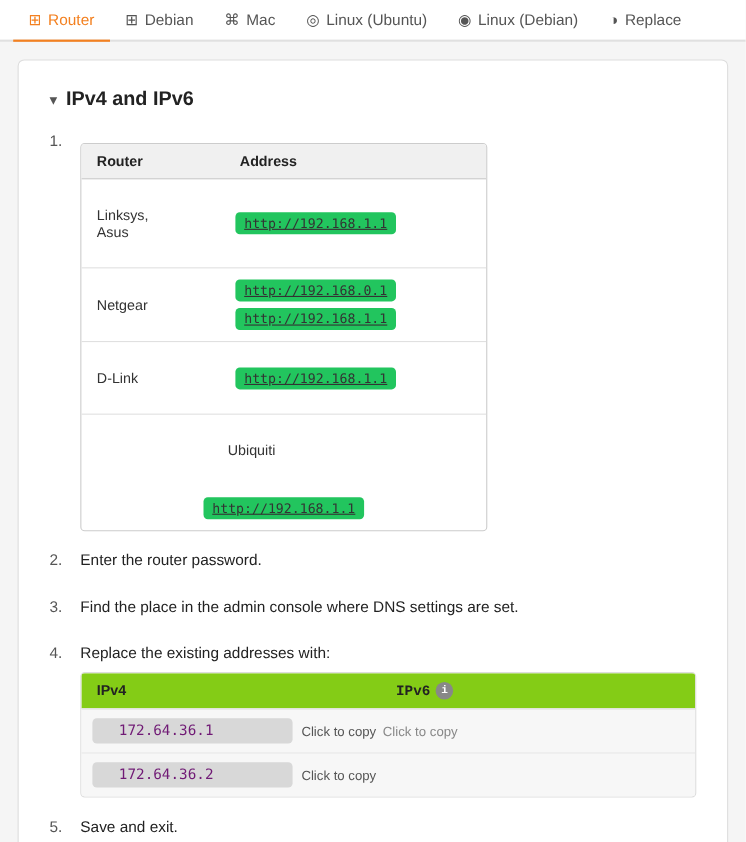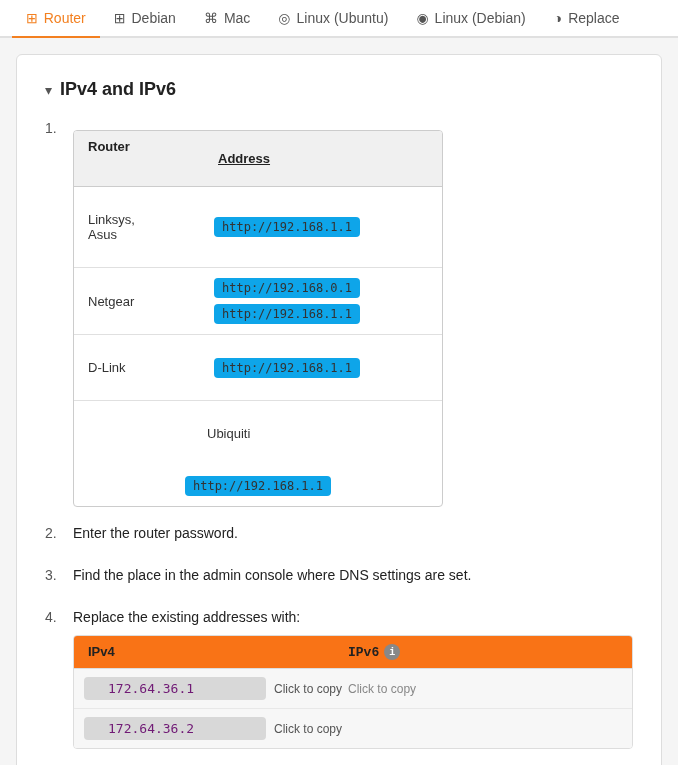--- a/index.html
+++ b/index.html
@@ -109,24 +109,23 @@
       border-bottom: 1px solid #ccc;
     }
     .col-router {
       width: 130px;
       padding: 8px 14px;
       font-weight: 600;
       font-size: 13px;
     }
     .col-address {
       flex: 1;
-      padding: 20px 14px;
-      font-weight: 600;
-      font-size: 13px;
-      text-decoration: underline;
+      padding: 8px 14px;
+      font-weight: 600;
+      font-size: 13px;
     }
     .router-table-row {
       display: flex;
       border-bottom: 1px solid #e0e0e0;
       align-items: center;
     }
     .router-table-row:last-child {
       border-bottom: none;
       flex-direction: column;
     }
@@ -139,42 +138,43 @@
     .row-address {
       flex: 1;
       padding: 10px 10px;
       font-size: 13px;
       display: flex;
       gap: 6px;
       flex-wrap: wrap;
       align-items: center;
     }
     .addr-badge {
-      background: #0ea5e9;
+      background: #22c55e;
       border-radius: 4px;
       padding: 3px 8px;
       font-size: 12px;
       color: #333;
       font-family: monospace;
+      text-decoration: underline;
     }
 
     
     .dns-table {
       border: 1px solid #ddd;
       border-radius: 4px;
       overflow: hidden;
       margin-top: 10px;
       width: 100%;
       max-width: 560px;
     }
     .dns-table-header {
       display: flex;
-      background: #f97316;
+      background: #84cc16;
       padding: 8px 14px;
-      gap: 0;
+      gap: 12px;
     }
     .dns-col-ipv4 {
       width: 260px;
       font-weight: 600;
       font-size: 13px;
     }
     .dns-col-ipv6 {
       flex: 1;
       font-weight: 600;
       font-size: 13px;

